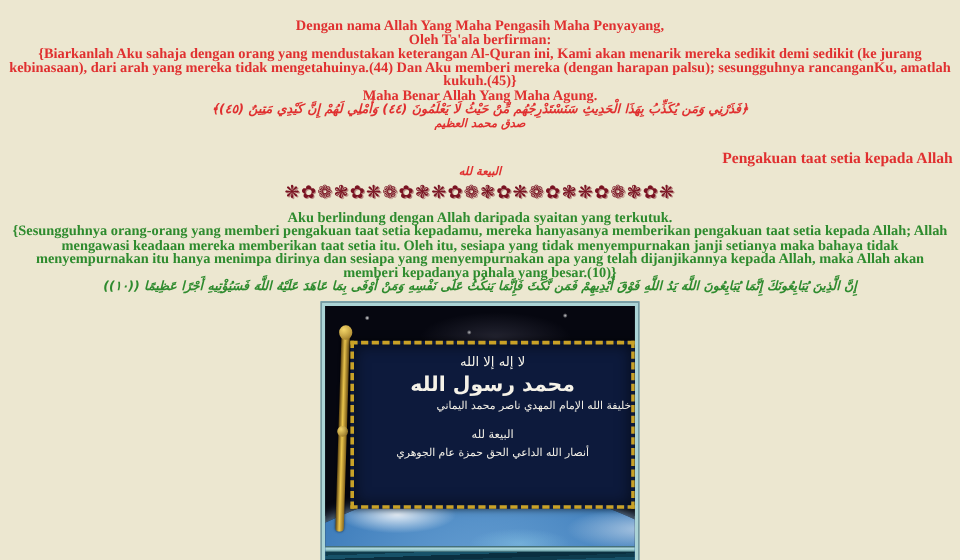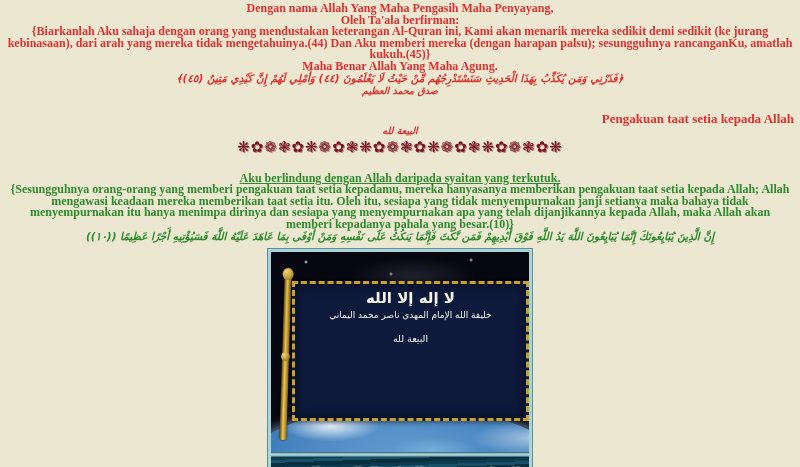--- a/index.html
+++ b/index.html
@@ -14,34 +14,34 @@
   
   .red  { color: #E03030; }
   .green{ color: #2E8B2E; }
   .m-line {
     font-weight: bold;
     font-size: 12px;
     line-height: 11.5px;
     margin: 0;
     padding: 0 6px;
   }
-  .first { padding-top: 3px; }
+  .first { padding-top: 16px; }
   .ar-line {
     direction: rtl;
     font-family: "DejaVu Sans", sans-serif;
     font-weight: bold;
     font-size: 10.5px;
     line-height: 13px;
     margin: 0;
     padding: 0 6px;
     font-style: italic;
   }
   .ar-small { font-size: 9.5px; line-height: 11px; }
   .gap-lg { margin-top: 17px; text-align: right; }
-  .gap-sm { margin-top: 16px; text-decoration: underline; }
+  .gap-sm { margin-top: 6px; }
   
   .divider {
     color: #7A1322;
     font-family: "DejaVu Sans", sans-serif;
     font-size: 15px;
     line-height: 20px;
     letter-spacing: 1px;
     margin: 1px 0;
     text-shadow: 1px 1px 0 rgba(122,19,34,.45);
     user-select: none;
@@ -125,23 +125,23 @@
     background: #0D1A3C;
     border: 3px dashed #C9A227;
     box-shadow: 0 0 6px rgba(0,0,0,.7), inset 0 0 12px rgba(0,0,0,.6);
   }
   .flag-text {
     direction: rtl;
     color: #F5F2E8;
     font-family: "DejaVu Sans", sans-serif;
     padding-top: 5px;
   }
-  .fx1 { font-size: 15px; font-weight: bold; line-height: 19px; margin: 0; }
+  .fx1 { font-size: 11px; font-weight: normal; line-height: 19px; margin: 0; }
   .fx2 { font-size: 17px; font-weight: bold; line-height: 21px; margin: 0; }
-  .fx3 { font-size: 9px;  line-height: 15px; margin: 0; }
+  .fx3 { font-size: 9px;  line-height: 15px; margin: 0; text-align: right; }
   .fx4 { font-size: 9.5px; line-height: 13px; margin: 9px 0 0 0; }
   .fx5 { font-size: 9px;  line-height: 14px; margin: 2px 0 0 0; }
 </style>
 </head>
 <body>
 
 <p class="m-line red first">Dengan nama Allah Yang Maha Pengasih Maha Penyayang,</p>
 <p class="m-line red">Oleh Ta'ala berfirman:</p>
 <p class="m-line red">{Biarkanlah Aku sahaja dengan orang yang mendustakan keterangan Al-Quran ini, Kami akan menarik mereka sedikit demi sedikit (ke jurang kebinasaan), dari arah yang mereka tidak mengetahuinya.(44) Dan Aku memberi mereka (dengan harapan palsu); sesungguhnya rancanganKu, amatlah kukuh.(45)}</p>
 <p class="m-line red">Maha Benar Allah Yang Maha Agung.</p>
@@ -158,22 +158,24 @@
 <p class="ar-line green">إِنَّ الَّذِينَ يُبَايِعُونَكَ إِنَّمَا يُبَايِعُونَ اللَّهَ يَدُ اللَّهِ فَوْقَ أَيْدِيهِمْ فَمَن نَّكَثَ فَإِنَّمَا يَنكُثُ عَلَى نَفْسِهِ وَمَنْ أَوْفَى بِمَا عَاهَدَ عَلَيْهُ اللَّهَ فَسَيُؤْتِيهِ أَجْرًا عَظِيمًا ((١٠))</p>
 
 <div class="photo">
   <div class="space"></div>
   <div class="earth"></div>
   <div class="flag-wrap">
     <div class="pole"></div>
     <div class="flag-field">
       <div class="flag-text">
         <p class="fx1">لا إله إلا الله</p>
+        <p class="fx2">محمد رسول الله</p>
         <p class="fx3">خليفة الله الإمام المهدي ناصر محمد اليماني</p>
         <p class="fx4">البيعة لله</p>
+        <p class="fx5">أنصار الله الداعي الحق حمزة عام الجوهري</p>
       </div>
     </div>
   </div>
   <div class="separator"></div>
   <div class="sea">
     <div class="caption">الإسلام هو دين السلام العالمي والرحمة للعالمين</div>
   </div>
 </div>
 
 </body></html>

